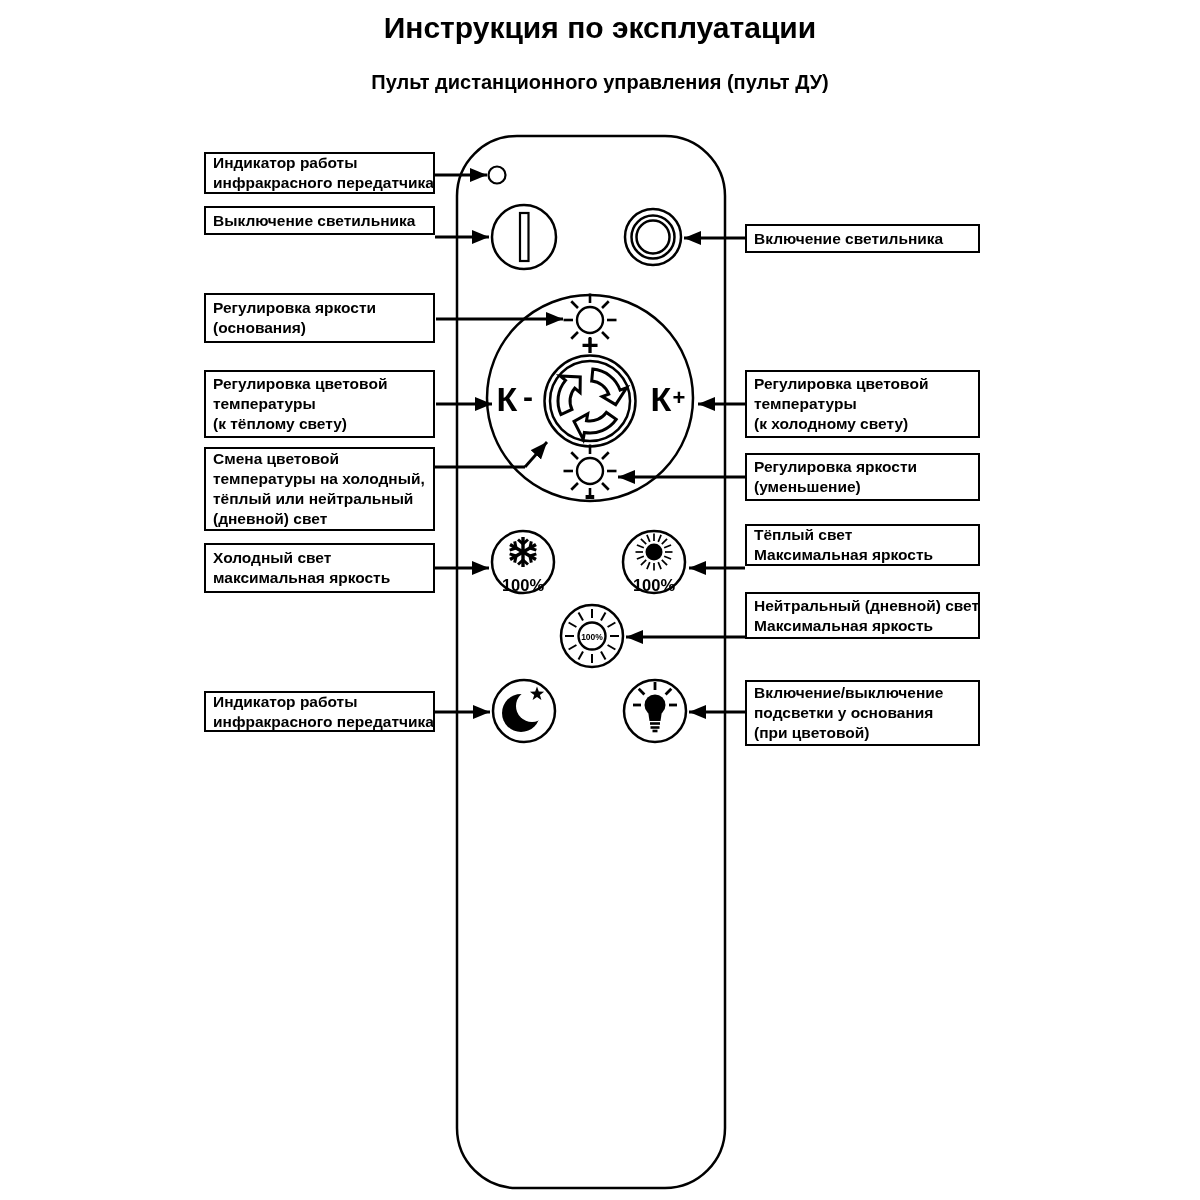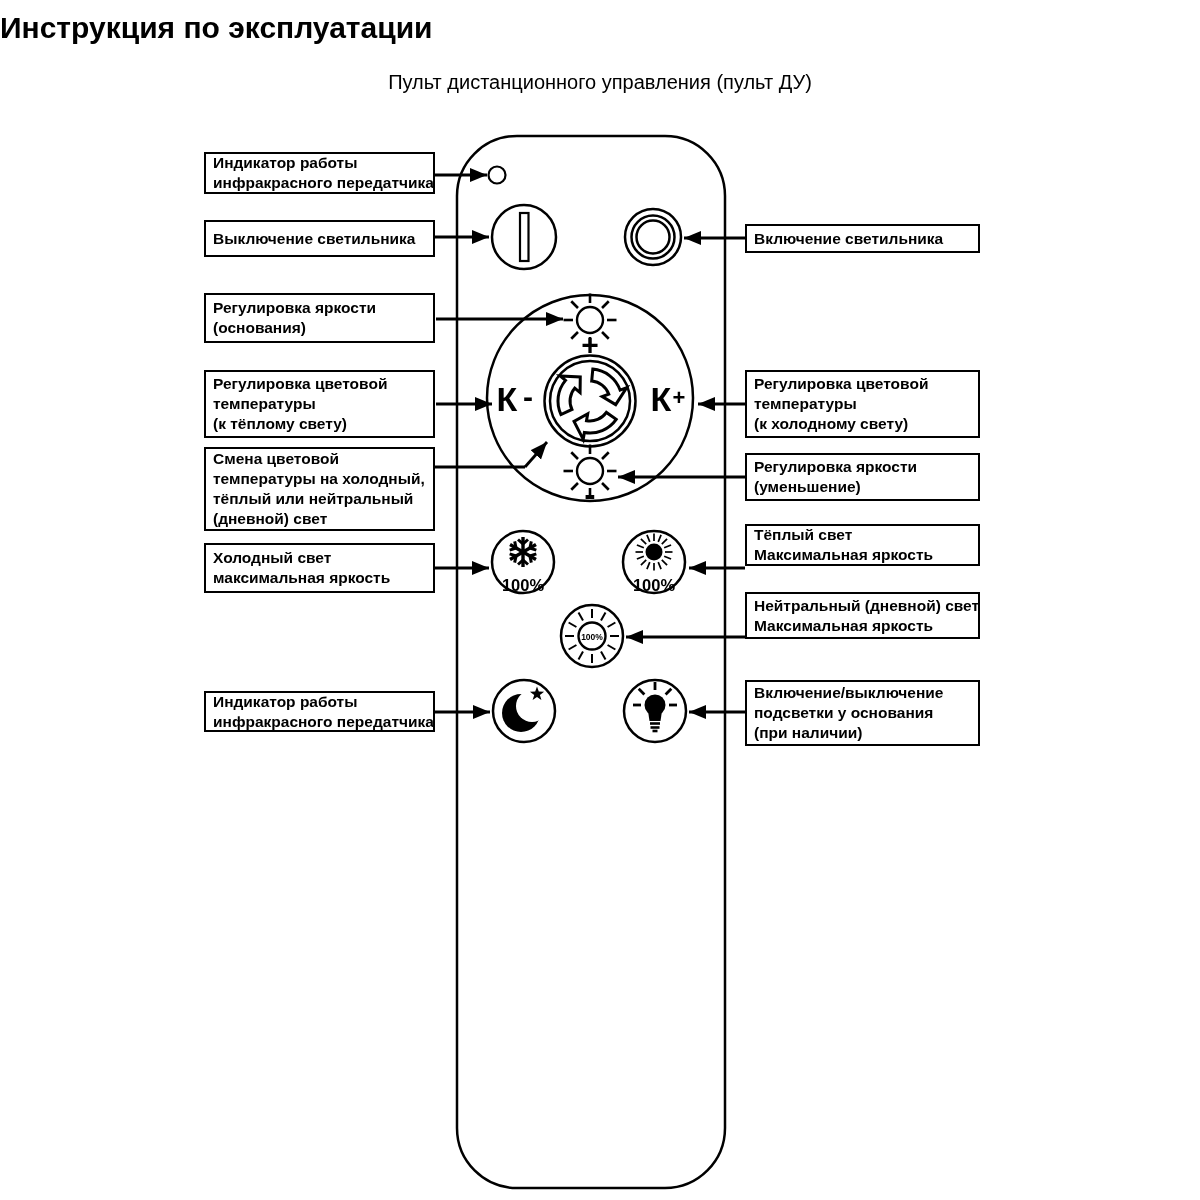--- a/index.html
+++ b/index.html
@@ -1,21 +1,21 @@
 <!DOCTYPE html>
 <html><head>
 <meta charset="utf-8">
 <style>
   html,body{margin:0;padding:0;background:#fff;}
   .page{position:relative;width:1200px;height:1200px;background:#fff;
         font-family:"Liberation Sans",sans-serif;overflow:hidden;color:#000;}
-  .title{position:absolute;top:11px;left:0;width:100%;
+  .title{position:absolute;top:11px;left:0;width:100%;text-align:center;
          font-size:30px;font-weight:bold;margin:0;}
   .subtitle{position:absolute;top:71px;left:0;width:100%;text-align:center;
-            font-size:20px;font-weight:normal;margin:0;}
+            font-size:20px;font-weight:bold;margin:0;}
   svg.art{position:absolute;top:0;left:0;}
   .lbox{position:absolute;box-sizing:border-box;border:2px solid #000;background:#fff;
         display:flex;flex-direction:column;justify-content:center;
         font-weight:bold;font-size:15.5px;line-height:20px;white-space:nowrap;}
   .lbox.l{left:204px;width:231px;padding:1px 7px;text-align:left;}
   .lbox.r{left:745px;width:235px;padding:1px 7px;text-align:left;}
   svg text{font-family:"Liberation Sans",sans-serif;font-weight:bold;fill:#000;}
 </style>
 </head>
 <body>
@@ -195,21 +195,21 @@
       <line x1="745" y1="568" x2="689" y2="568" marker-end="url(#ah)"></line>
       <line x1="745" y1="637" x2="626" y2="637" marker-end="url(#ah)"></line>
       <line x1="745" y1="712" x2="689" y2="712" marker-end="url(#ah)"></line>
     </g>
   </svg>
 
   <div class="lbox l" style="top:152px;height:42px">
     <div>Индикатор работы</div>
     <div>инфракрасного передатчика</div>
   </div>
-  <div class="lbox l" style="top:220px;height:37px">
+  <div class="lbox l" style="top:206px;height:29px">
     <div>Выключение светильника</div>
   </div>
   <div class="lbox l" style="top:293px;height:50px">
     <div>Регулировка яркости</div>
     <div>(основания)</div>
   </div>
   <div class="lbox l" style="top:370px;height:68px">
     <div>Регулировка цветовой</div>
     <div>температуры</div>
     <div>(к тёплому свету)</div>
@@ -245,16 +245,16 @@
     <div>Тёплый свет</div>
     <div>Максимальная яркость</div>
   </div>
   <div class="lbox r" style="top:592px;height:47px">
     <div>Нейтральный (дневной) свет</div>
     <div>Максимальная яркость</div>
   </div>
   <div class="lbox r" style="top:680px;height:66px">
     <div>Включение/выключение</div>
     <div>подсветки у основания</div>
-    <div>(при наличии)</div>
+    <div>(при цветовой)</div>
   </div>
 
 </div>
 
 </body></html>

